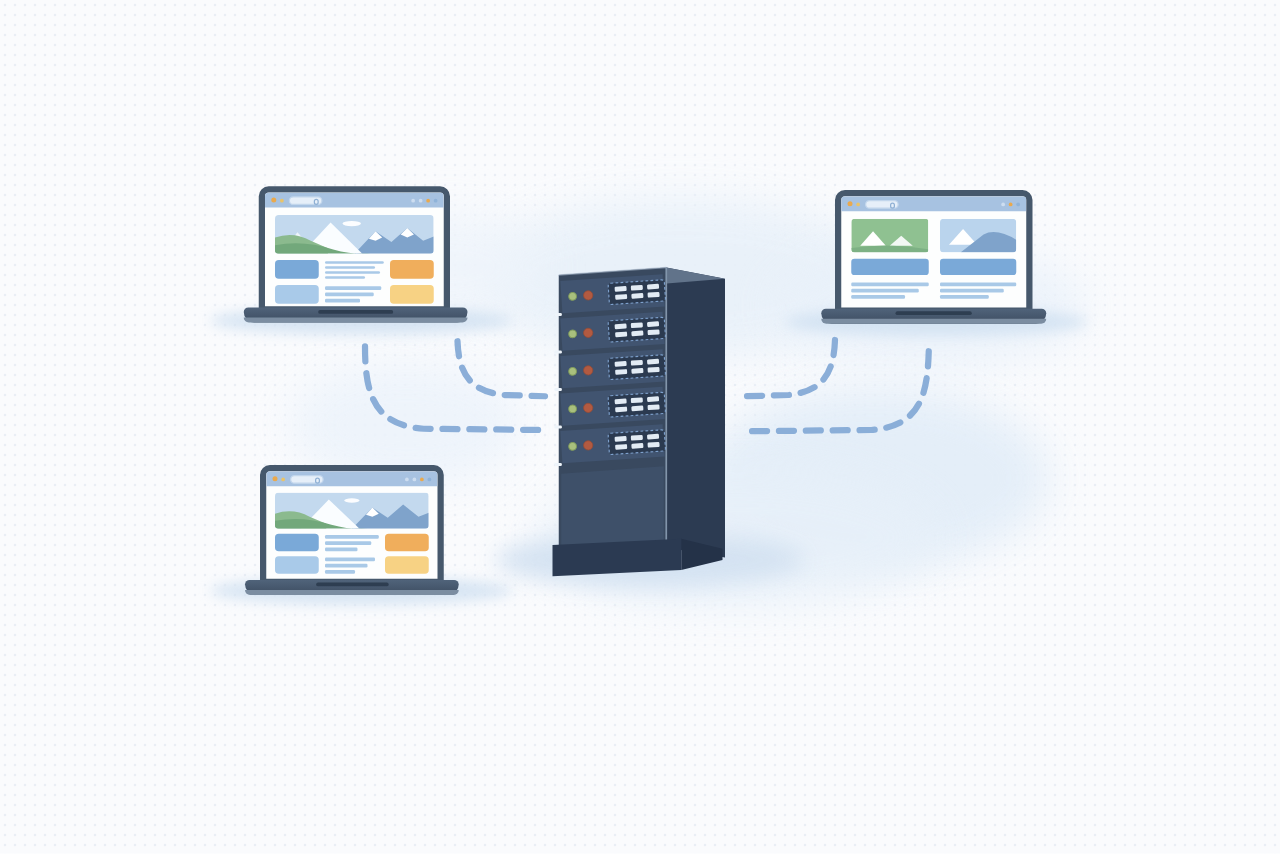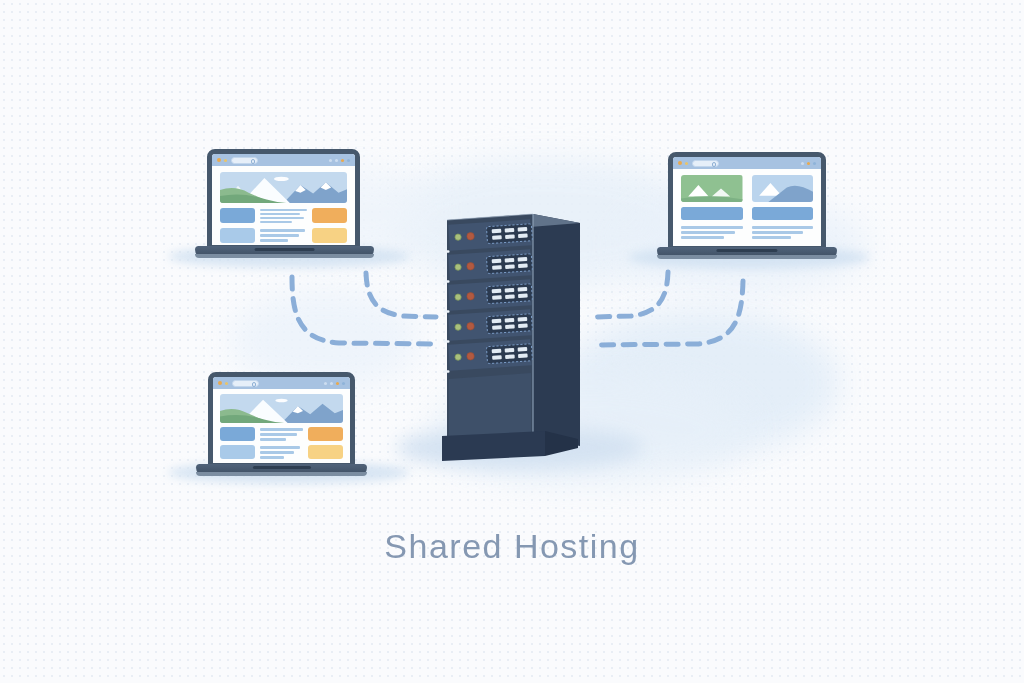--- a/index.html
+++ b/index.html
@@ -324,15 +324,14 @@
           </div>
           <div class="card" style="background:#f7d284;"></div>
         </div>
       </div>
     </div>
     <div class="base" style="left:196px;top:464px;width:171px;">
         <span class="notch"></span>
       </div>
   </div>
 
-  <div class="title">Shared Hosting</div>
 
 </div>
 
 </body></html>

